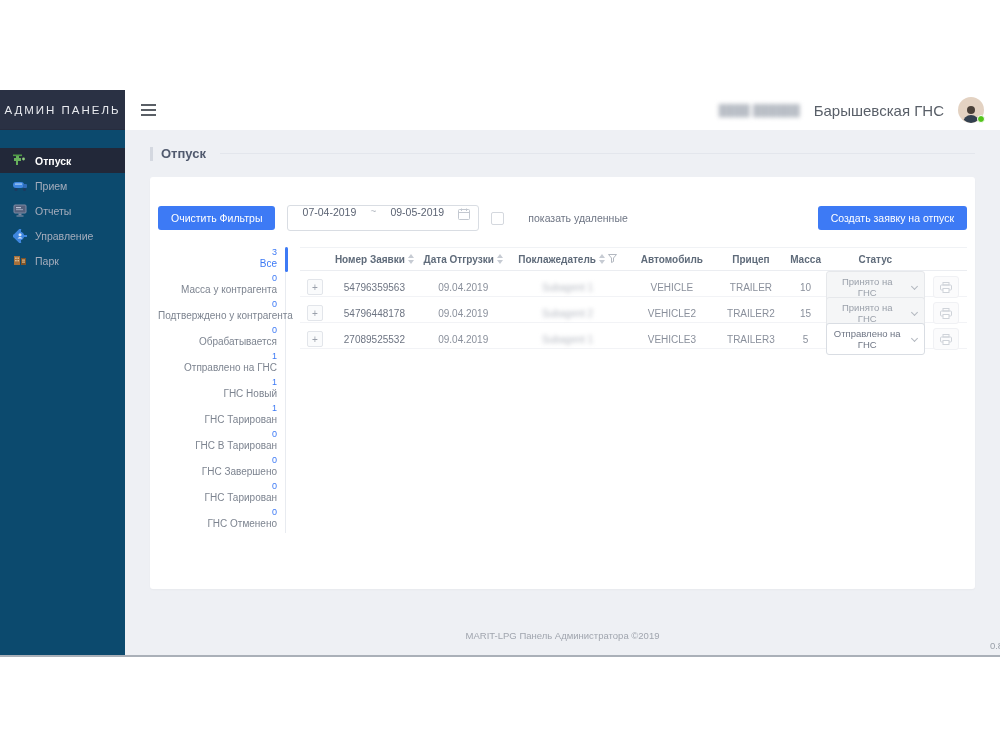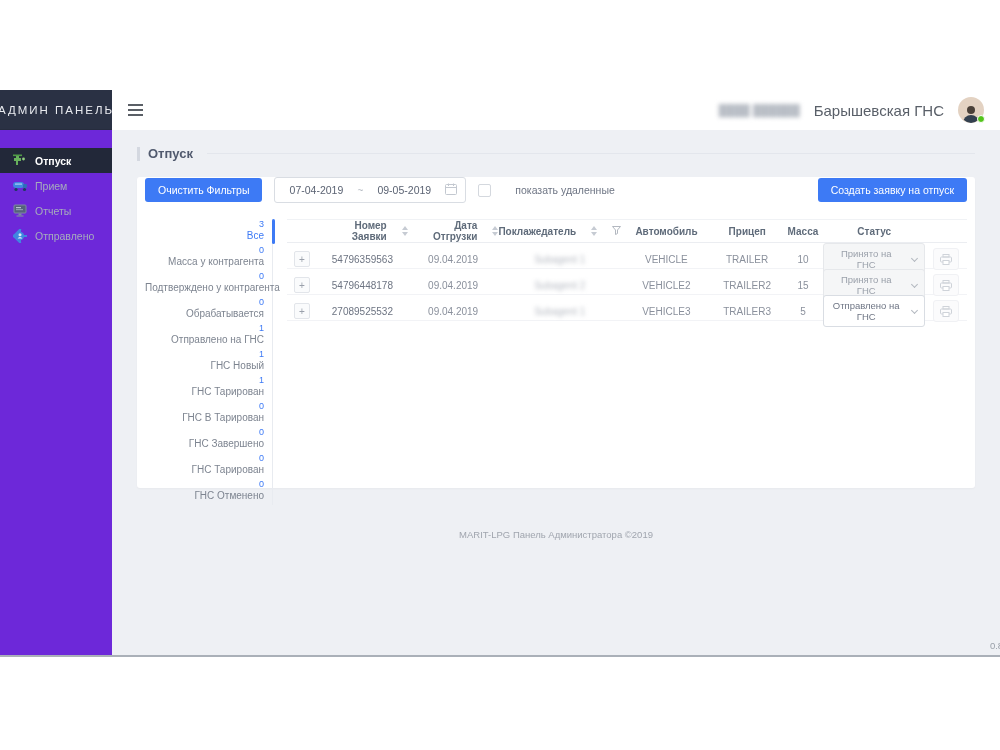--- a/index.html
+++ b/index.html
@@ -1,21 +1,21 @@
 <!DOCTYPE html>
 <html><head>
 <meta charset="utf-8">
 <style>
   * { margin:0; padding:0; box-sizing:border-box; }
   html,body { width:1000px; height:750px; background:#ffffff; font-family:"Liberation Sans", sans-serif; overflow:hidden; }
 
   .app { position:absolute; top:90px; left:0; width:1000px; height:567px; background:#eef0f4; border-bottom:2px solid #aab0b8; display:flex; }
 
   
-  .sidebar { width:112px; background:#6d28d9; flex-shrink:0; display:flex; flex-direction:column; }
+  .sidebar { width:125px; background:#0c4a6e; flex-shrink:0; display:flex; flex-direction:column; }
   .sidebar-title { height:40px; display:flex; align-items:center; justify-content:center; color:#e8eaef; font-size:11.5px; letter-spacing:2px; background:#2a3144; border-bottom:1px solid #262c3e; white-space:nowrap; }
   .side-menu { margin-top:18px; }
   .side-item { height:25px; display:flex; align-items:center; padding-left:11px; cursor:pointer; color:#a6adbc; font-size:10.5px; }
   .side-item.active { background:#222839; color:#ffffff; font-weight:bold; }
   .side-icon { width:17px; height:15px; margin-right:7px; display:flex; align-items:center; justify-content:center; }
 
   
   .main { flex:1; display:flex; flex-direction:column; position:relative; }
   .topbar { height:40px; background:#ffffff; display:flex; align-items:center; padding:0 16px; }
   .hamburger { width:15px; cursor:pointer; }
@@ -28,24 +28,24 @@
   .avatar-person { width:20px; height:20px; border-radius:50%; overflow:hidden; }
   .avatar-dot { position:absolute; right:-1px; bottom:0; width:8px; height:8px; border-radius:50%; background:#52c41a; border:1.5px solid #fff; }
 
   .content { flex:1; padding:16px 25px 0 25px; position:relative; }
   .page-title-row { display:flex; align-items:center; }
   .title-bar-mark { width:3px; height:14px; background:#d4d8e0; margin-right:8px; }
   .page-title { font-size:13px; font-weight:bold; color:#515a6e; margin-right:14px; }
   .title-rule { flex:1; height:1px; background:#e3e6ec; }
 
   
-  .card { background:#ffffff; border-radius:3px; margin-top:16px; height:311px; padding:0 8px; box-shadow:0 1px 2px rgba(0,0,0,0.03); }
+  .card { background:#ffffff; border-radius:3px; margin-top:16px; height:412px; padding:28px 8px; box-shadow:0 1px 2px rgba(0,0,0,0.03); }
   .filter-row { display:flex; align-items:center; gap:12px; }
   .btn-blue { background:#3d7af5; color:#fff; border:none; border-radius:3px; font-size:10.5px; padding:6px 13px; cursor:pointer; font-family:inherit; white-space:nowrap; }
-  .date-range { display:flex; align-items:center; border:1px solid #d9dde3; border-radius:3px; height:26px; padding:0 8px; gap:8px; background:#fff; cursor:pointer; }
+  .date-range { display:flex; align-items:flex-start; border:1px solid #d9dde3; border-radius:3px; height:26px; padding:0 8px; gap:8px; background:#fff; cursor:pointer; }
   .date-val { font-size:10.5px; color:#5b6373; width:66px; text-align:center; }
   .date-sep { color:#b7bcc4; font-size:10px; }
   .chk-wrap { display:flex; align-items:center; gap:24px; cursor:pointer; }
   .chk-box { width:13px; height:13px; border:1px solid #d4d8de; border-radius:2px; background:#fff; }
   .chk-label { font-size:10.5px; color:#6e7584; }
   .spacer { flex:1; }
 
   .card-body { display:flex; margin-top:16px; }
 
   
@@ -53,21 +53,21 @@
   .sf-item { text-align:right; margin-bottom:3px; cursor:pointer; position:relative; }
   .sf-count { display:block; font-size:9px; color:#3d7af5; line-height:10px; }
   .sf-label { display:block; font-size:10px; color:#7d8490; line-height:13px; white-space:nowrap; }
   .sf-item.active .sf-label { color:#3d7af5; }
   .sf-item.active::after { content:""; position:absolute; right:-11px; top:0; width:3px; height:25px; background:#3d7af5; border-radius:2px; }
 
   
   .table-wrap { flex:1; margin-left:14px; }
   .t-row { display:grid; grid-template-columns:30px 1fr 1fr 1.35fr 1fr 0.78fr 0.45fr 1.12fr 42px; align-items:center; }
   .t-head { border-top:1px solid #f0f2f5; border-bottom:1px solid #ebedf1; height:24px; }
-  .th { font-size:10px; color:#5f6b7a; font-weight:bold; text-align:right; display:flex; align-items:center; justify-content:center; gap:15px; }
+  .th { font-size:10px; color:#5f6b7a; font-weight:bold; text-align:left; display:flex; align-items:center; justify-content:center; gap:3px; }
   .sorters { display:inline-flex; flex-direction:column; gap:2px; cursor:pointer; }
   .car-up { width:0; height:0; border-left:3px solid transparent; border-right:3px solid transparent; border-bottom:4px solid #c6cbd3; }
   .car-dn { width:0; height:0; border-left:3px solid transparent; border-right:3px solid transparent; border-top:4px solid #c6cbd3; }
   .t-body .t-row { height:26px; border-bottom:1px solid #f2f3f6; }
   .td { font-size:10px; color:#8a909c; text-align:center; }
   .td-num { color:#6d7482; }
   .expand-btn { width:16px; height:16px; border:1px solid #e2e5ea; border-radius:2px; background:#fafbfc; color:#9aa0ab; font-size:10px; line-height:13px; cursor:pointer; margin:0 auto; display:flex; align-items:center; justify-content:center; }
   .consignor { color:#b6bac2; }
   .status-select { display:inline-flex; align-items:center; justify-content:space-between; gap:11px; border-radius:3px; font-size:9.5px; padding:4px 7px; cursor:pointer; min-width:96px; }
   .status-select.muted { background:#f5f6f7; border:1px solid #e6e8eb; color:#9ba1ab; }
@@ -129,21 +129,36 @@
                 <rect x="6" y="0" width="2" height="14"></rect>
                 <rect x="0" y="6" width="14" height="2"></rect>
                 <rect x="1.5" y="1.5" width="2" height="11" transform="rotate(45 7 7)"></rect>
                 <rect x="1.5" y="1.5" width="2" height="11" transform="rotate(-45 7 7)"></rect>
                 <circle cx="7" cy="7" r="4.2"></circle>
               </g>
               <circle cx="7" cy="5.8" r="1.5" fill="#dce9fb"></circle>
               <path d="M4.6 9.6 a2.6 2.6 0 0 1 4.8 0 z" fill="#dce9fb"></path>
             </svg>
         </span>
-        <span>Отправлено</span>
+        <span>Управление</span>
+      </div>
+      <div class="side-item">
+        <span class="side-icon">
+          <svg width="14" height="13" viewBox="0 0 14 13">
+              <rect x="1" y="2" width="6" height="9" fill="#a8703a"></rect>
+              <rect x="8" y="4" width="5" height="7" fill="#7d5329"></rect>
+              <rect x="2.2" y="3.5" width="1.4" height="1.4" fill="#e0c9a8"></rect>
+              <rect x="4.5" y="3.5" width="1.4" height="1.4" fill="#e0c9a8"></rect>
+              <rect x="2.2" y="6" width="1.4" height="1.4" fill="#e0c9a8"></rect>
+              <rect x="4.5" y="6" width="1.4" height="1.4" fill="#e0c9a8"></rect>
+              <rect x="9" y="5.5" width="3" height="1.2" fill="#d9b98c"></rect>
+              <rect x="9" y="7.5" width="3" height="1.2" fill="#d9b98c"></rect>
+            </svg>
+        </span>
+        <span>Парк</span>
       </div>
     </div>
   </div>
 
   <div class="main">
 
     <div class="topbar">
       <div class="hamburger">
           <span></span>
           <span></span>

